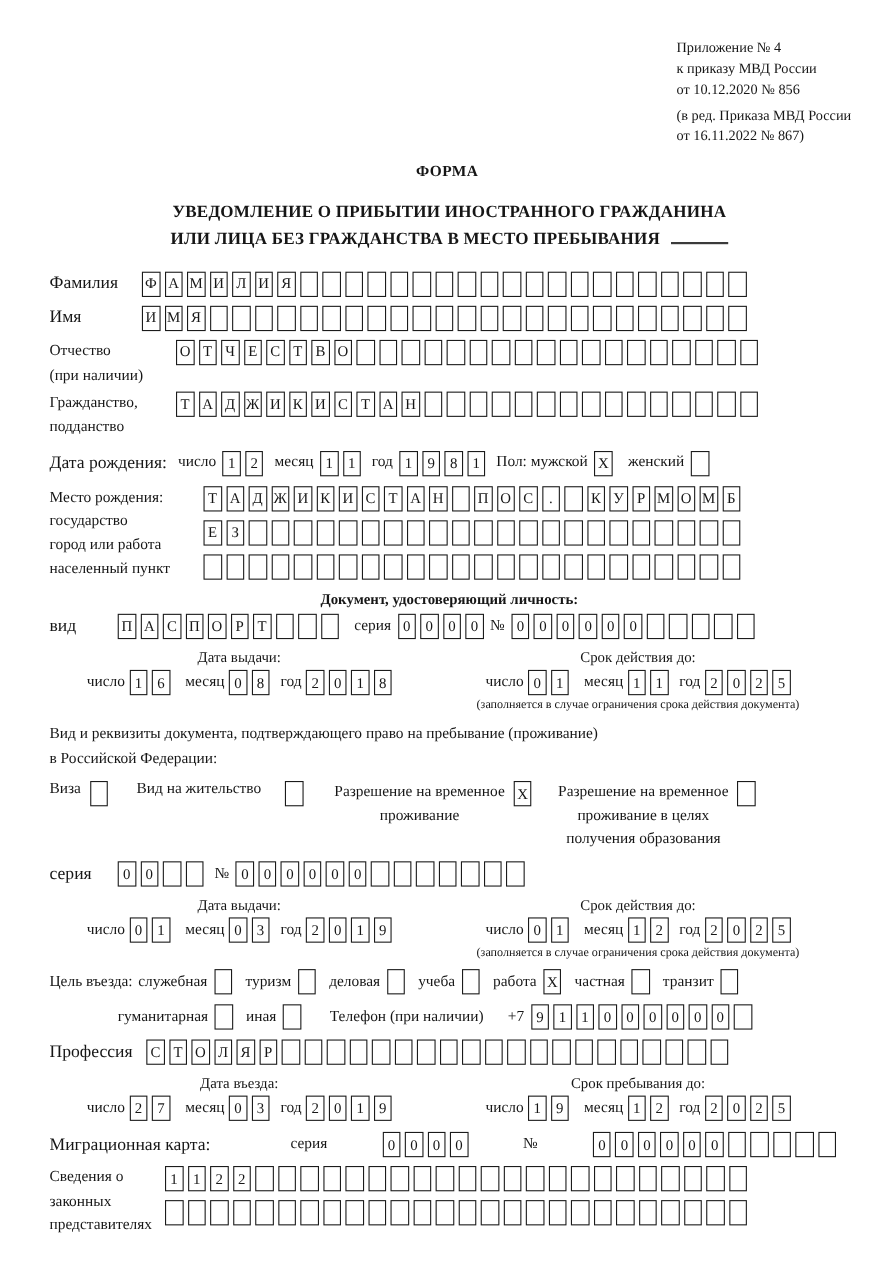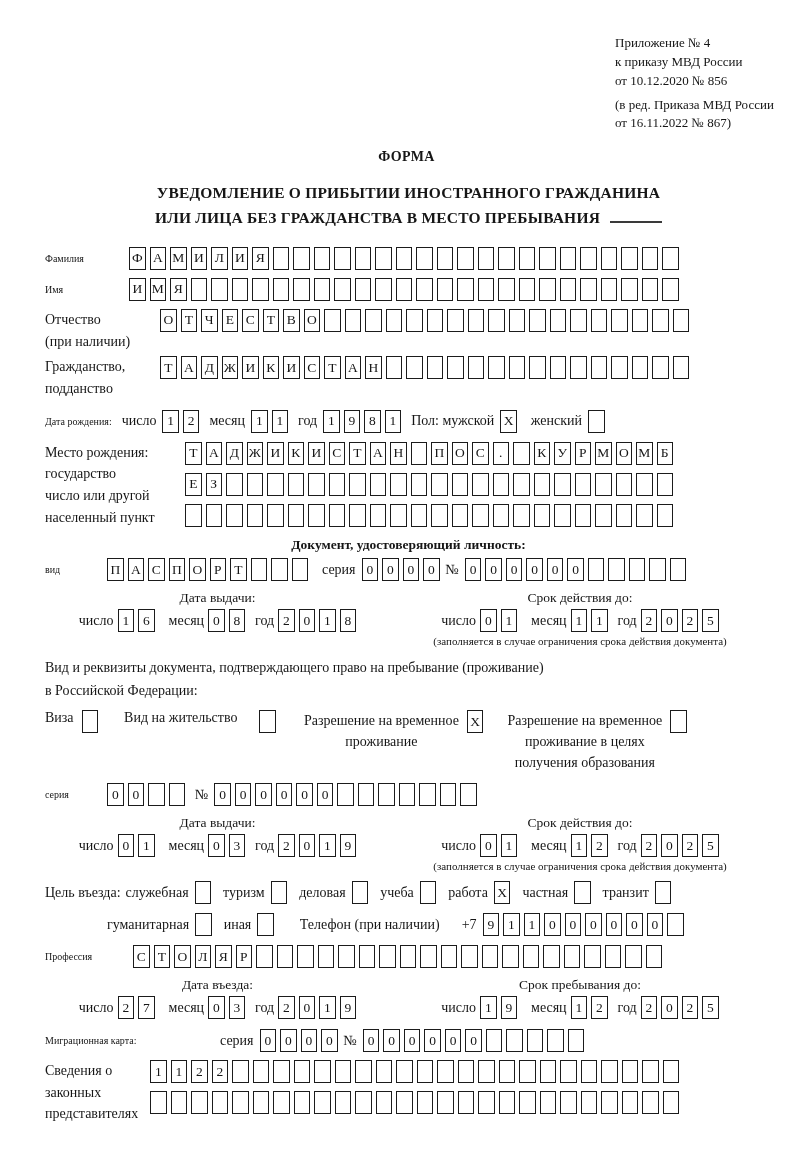--- a/index.html
+++ b/index.html
@@ -11,21 +11,21 @@
   .top-right .gap { margin-top:5px; }
   .forma { text-align:center; font-weight:bold; font-size:14px; margin-top:16px; letter-spacing:.4px; padding-right:4px; }
 
   .title { text-align:center; font-weight:bold; font-size:15.5px; line-height:1.6; margin-top:16px; letter-spacing:.2px; }
   .blank-line { display:inline-block; width:52px; height:14px; border-bottom:2.2px solid #3a3a3a; margin-left:10px; }
 
   .sec-heading { font-weight:bold; font-size:14px; margin-top:26px; letter-spacing:.15px; }
 
   .frow { display:flex; align-items:center; margin-top:8px; }
   .frow.top { align-items:flex-start; }
-  .lbl { font-size:10px; flex:none; }
+  .lbl { font-size:16px; flex:none; }
   .w84 { width:84px; } .w140 { width:140px; } .w115 { width:115px; } .w105 { width:105px; }
   .cells { display:flex; gap:4px; flex:none; }
   .cell { width:16.5px; height:23px; border:1.5px solid #1b1b1b; display:flex; align-items:center; justify-content:center; font-size:13.5px; flex:none; background:#fff; }
   .dlbl { font-size:14px; flex:none; }
   .ml6{margin-left:6px;} .ml10{margin-left:10px;} .ml14{margin-left:14px;} .mr6{margin-right:6px;}
 
   .stack { line-height:1.55; font-size:14px; }
   .vgap8 > * + * { margin-top:8px; }
 
   .doc-heading { text-align:center; font-weight:bold; font-size:13.5px; margin-top:9px; }
@@ -230,21 +230,21 @@
     <span class="dlbl ml14 mr6">женский</span>
     <span class="cells">
         <span class="cell"></span>
       </span>
   </div>
 
   <div class="frow top" style="margin-top:9px;">
     <span class="lbl w140 stack">
       <span style="display:block">Место рождения:</span>
       <span style="display:block">государство</span>
-      <span style="display:block">число или другой</span>
+      <span style="display:block">город или работа</span>
       <span style="display:block">населенный пункт</span>
     </span>
     <span class="vgap8">
       <span class="cells">
           <span class="cell">Т</span>
           <span class="cell">А</span>
           <span class="cell">Д</span>
           <span class="cell">Ж</span>
           <span class="cell">И</span>
           <span class="cell">К</span>
@@ -643,21 +643,21 @@
         <span class="cells">
             <span class="cell">2</span>
             <span class="cell">0</span>
             <span class="cell">2</span>
             <span class="cell">5</span>
           </span>
       </div>
     </div>
   </div>
 
-  <div class="frow" style="margin-top:10px;">
+  <div class="frow" style="margin-top:10px;gap:44px;">
     <span class="lbl" style="width:175px;">Миграционная карта:</span>
     <span class="dlbl mr6">серия</span>
     <span class="cells">
         <span class="cell">0</span>
         <span class="cell">0</span>
         <span class="cell">0</span>
         <span class="cell">0</span>
       </span>
     <span class="dlbl ml6 mr6">№</span>
     <span class="cells">

